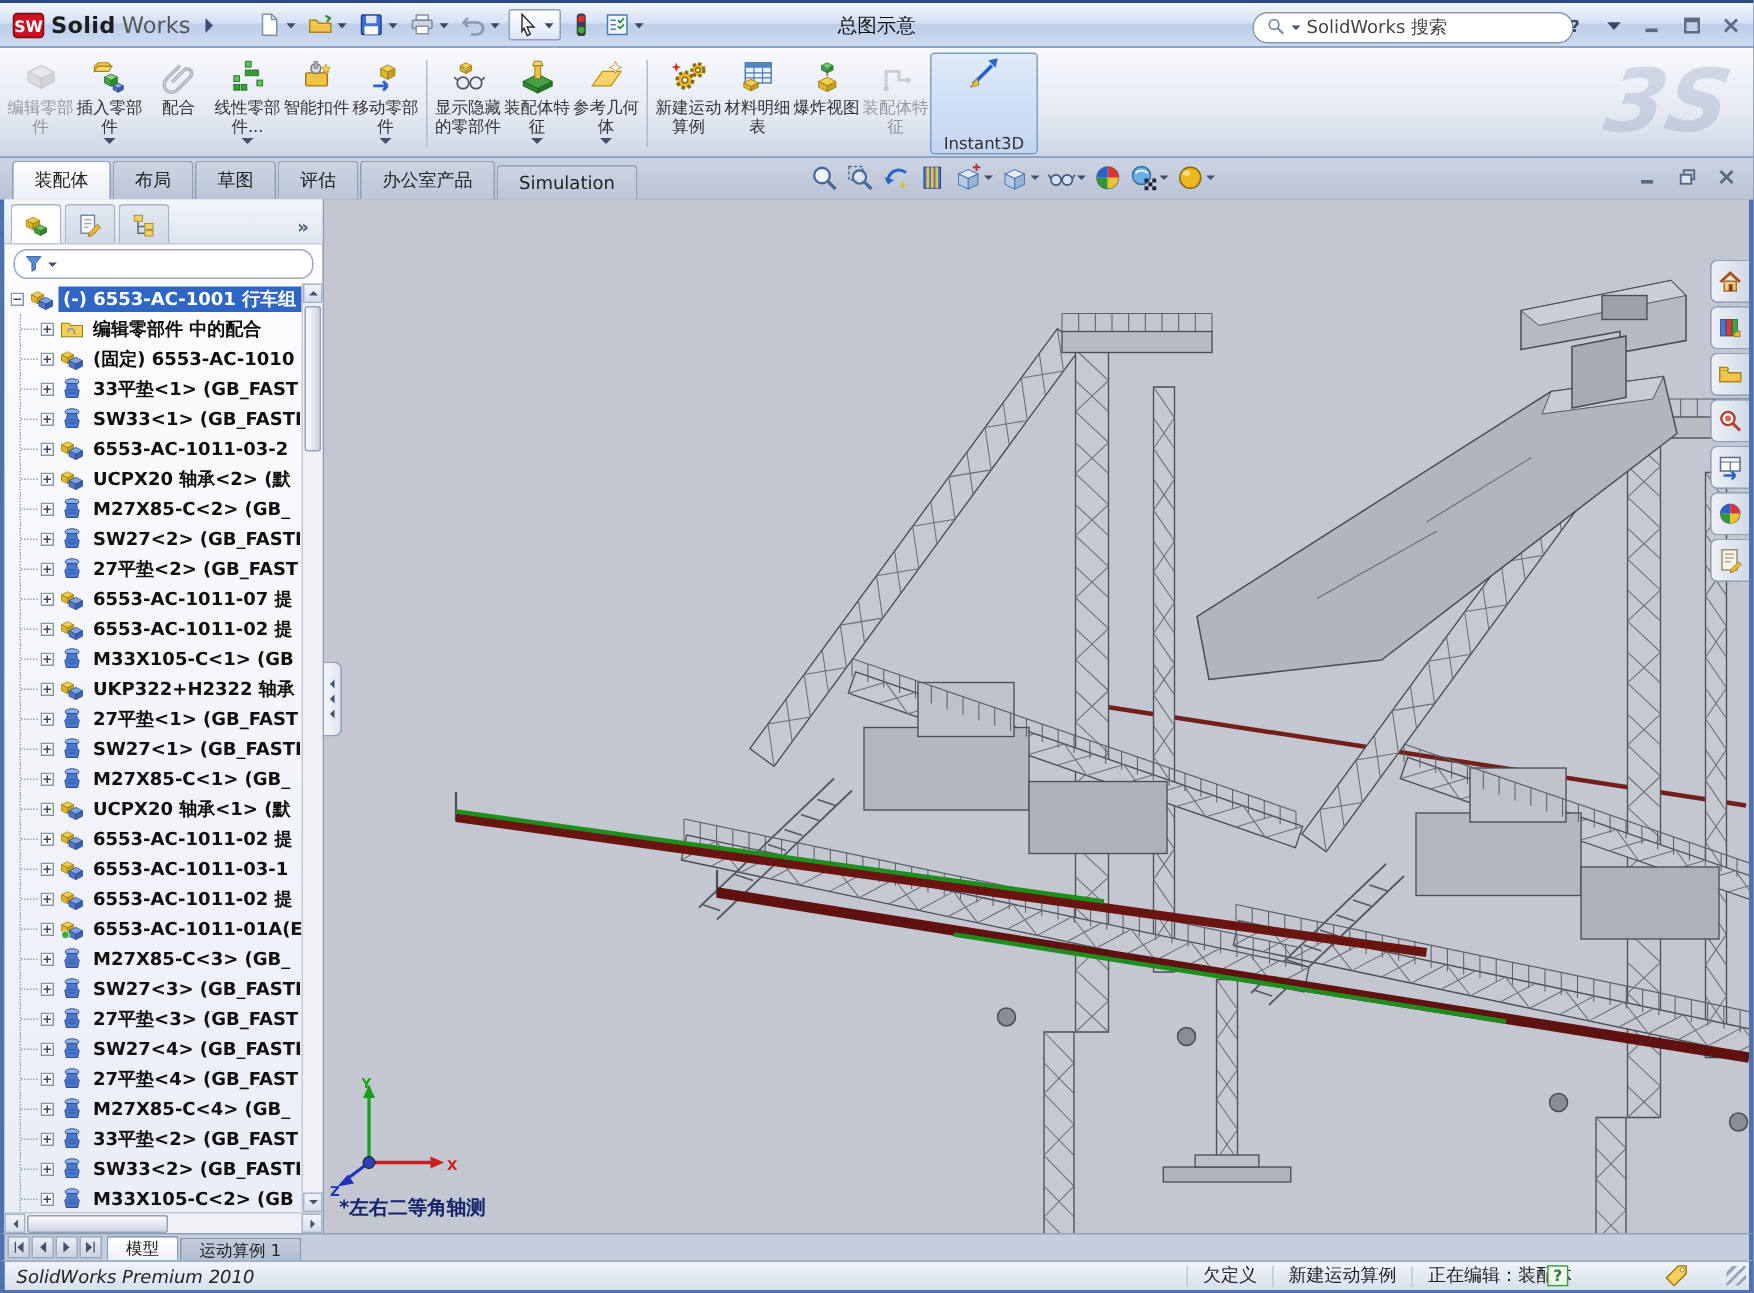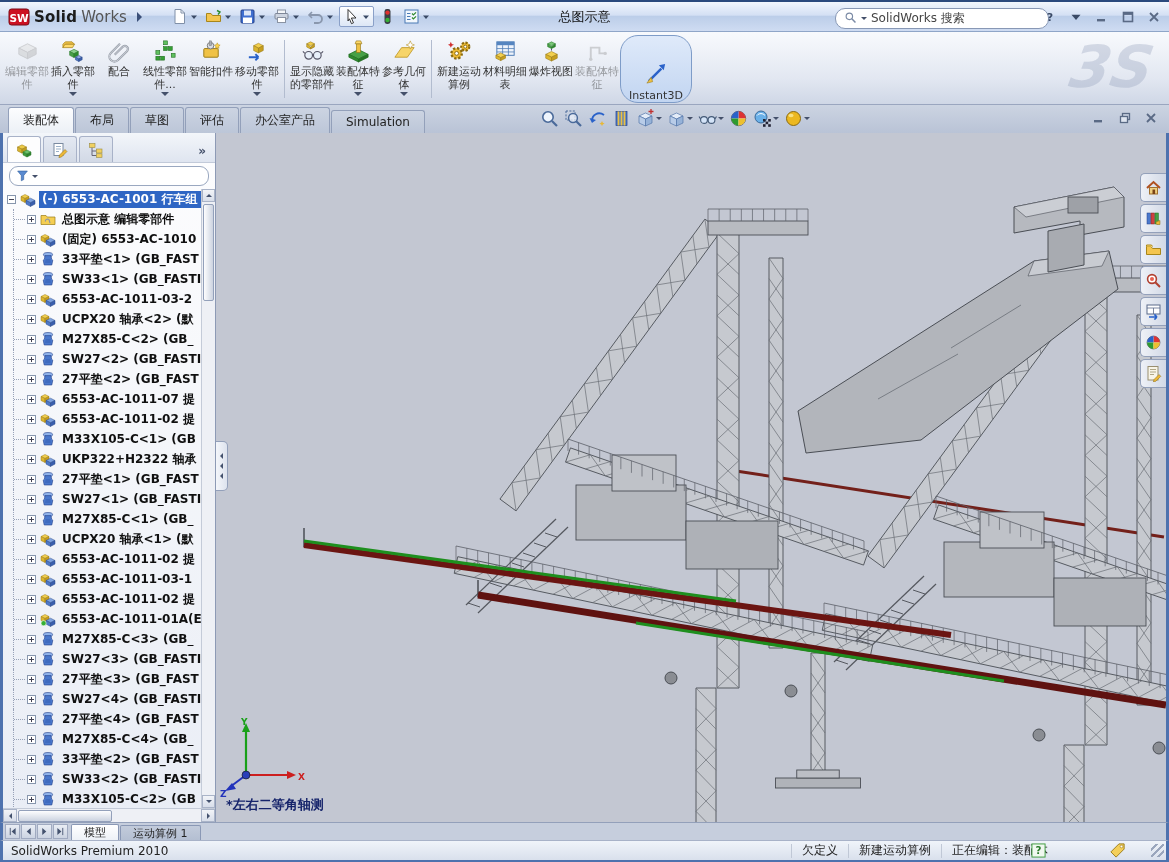--- a/index.html
+++ b/index.html
@@ -30,21 +30,21 @@
   .winbtns svg{width:12px;height:12px;display:block;}
 
   
   .ribbon{height:72px;box-sizing:border-box;background:linear-gradient(#f8fafd,#e2e7f1 65%,#cfd7e6);
     display:flex;align-items:stretch;padding:3px 4px 1px;position:relative;}
   .rbtn{width:44px;display:flex;flex-direction:column;align-items:center;padding-top:2px;
     font-size:11px;line-height:1.12;text-align:center;color:#333;border:1px solid transparent;border-radius:3px;}
   .rbtn svg{width:25px;height:25px;flex:none;}
   .rbtn .rcaret{width:0;height:0;border:4px solid transparent;border-top-color:#44506a;margin-top:1px;}
   .rbtn.disabled{opacity:.45;filter:grayscale(.9);}
-  .rbtn.active{background:linear-gradient(#dfeafa,#c2d5f1);border-color:#7e9cc8;width:70px;justify-content:flex-end;padding-top:0;border-radius:18px;}
+  .rbtn.active{background:linear-gradient(#dfeafa,#c2d5f1);border-color:#7e9cc8;width:70px;justify-content:space-between;padding-top:0;}
   .rsep{width:1px;background:#b2bccf;margin:5px 4px;}
   .ds-mark{position:absolute;right:16px;top:0px;font-size:58px;font-style:italic;font-weight:bold;
     color:rgba(135,150,180,.30);transform:skew(-10deg);line-height:70px;pointer-events:none;}
 
   
   .tabrow{height:29px;box-sizing:border-box;background:linear-gradient(#ccd4e2,#b9c3d6);
     border-top:1px solid #9aa6bf;display:flex;align-items:flex-end;padding-left:8px;position:relative;}
   .ctab{padding:4px 14px;font-size:12px;color:#222;background:linear-gradient(#ccd4e2,#bcc6d8);
     border:1px solid #93a0ba;border-bottom:none;border-radius:3px 3px 0 0;margin-right:1px;margin-top:40px;}
   .ctab.active{background:linear-gradient(#fcfdfe,#ecf0f6);}
@@ -117,21 +117,21 @@
     display:flex;align-items:center;justify-content:center;}
   .nbtn svg{width:9px;height:9px;display:block;}
   .mtab{padding:0 12px;display:flex;align-items:center;border:1px solid #8a98b5;border-bottom:none;
     background:linear-gradient(#c2cbdb,#b4bfd2);margin-top:2px;border-radius:2px 2px 0 0;margin-right:1px;}
   .mtab.active{background:linear-gradient(#ffffff,#edf1f7);margin-top:1px;}
 
   
   .statusbar{height:22px;box-sizing:border-box;background:linear-gradient(#f0f4fa,#d9e0ec);
     border-top:1px solid #a8b2c8;border-left:3px solid #4e72ae;border-right:3px solid #4e72ae;border-bottom:2px solid #4e72ae;
     position:relative;font-size:12px;color:#222;display:flex;align-items:center;}
-  .sleft{padding-left:8px;}
+  .sleft{padding-left:8px;font-style:italic;}
   .sfields{position:absolute;left:788px;top:0;bottom:0;display:flex;align-items:center;}
   .sfield{padding:0 10px;border-left:1px solid #c0c8d6;height:14px;display:flex;align-items:center;}
   .shelp{position:absolute;left:1028px;top:2px;} .shelp svg{width:15px;height:15px;display:block;}
   .stag{position:absolute;left:1106px;top:1px;} .stag svg{width:17px;height:17px;display:block;}
   .sgrip{position:absolute;right:2px;bottom:3px;width:13px;height:13px;
     background:repeating-linear-gradient(135deg,transparent 0 3px,#9aa6bd 3px 5px);}
 </style>
 </head>
 <body>
 
@@ -645,21 +645,21 @@
                 <rect x=".5" y=".5" width="8" height="8" fill="#fff" stroke="#8796ad"></rect>
                 <path d="M2 4.5h5M4.5 2v5" stroke="#445" stroke-width="1"></path>
               </svg>
             </span>
             <span class="ticon">
               <svg viewBox="0 0 16 16">
                 <path d="M1 4.5h5l1.2 1.5H15v7.5H1z" fill="#f5ce52" stroke="#9a7b16" stroke-width=".7"></path>
                 <path d="M5.5 10.5c-.8-2.4 3.2-3.4 3.8-1l.7 2.6" fill="none" stroke="#8a93a8" stroke-width="1.1"></path>
               </svg>
             </span>
-            <span class="tlabel">总图示意 编辑零部件</span>
+            <span class="tlabel">编辑零部件 中的配合</span>
           </div>
           <div class="trow">
             <span class="guide"></span>
             <span class="exp">
               <svg viewBox="0 0 9 9">
                 <rect x=".5" y=".5" width="8" height="8" fill="#fff" stroke="#8796ad"></rect>
                 <path d="M2 4.5h5M4.5 2v5" stroke="#445" stroke-width="1"></path>
               </svg>
             </span>
             <span class="ticon">

